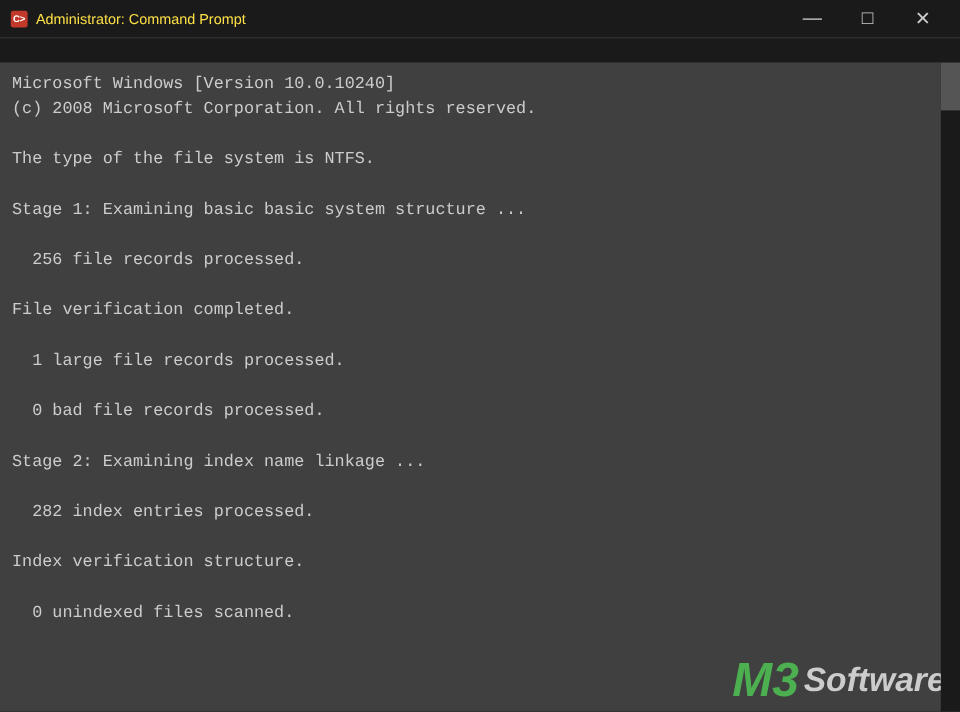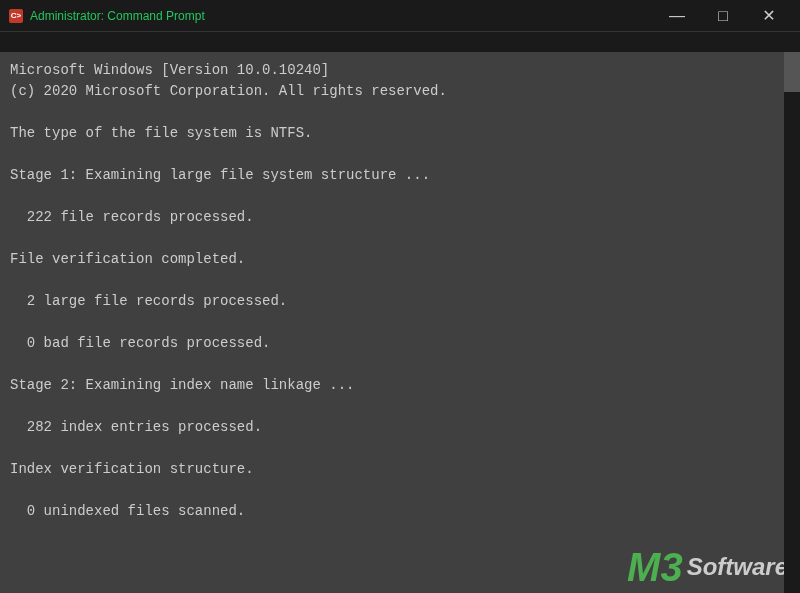--- a/index.html
+++ b/index.html
@@ -41,21 +41,21 @@
       border-radius: 2px;
       display: flex;
       align-items: center;
       justify-content: center;
       font-size: 8px;
       color: white;
       font-weight: bold;
       font-family: Arial, sans-serif;
     }
     .title-text {
-      color: #22c55e;
+      color: #fde047;
       font-family: 'Segoe UI', Arial, sans-serif;
       font-size: 12px;
     }
     .title-controls {
       display: flex;
       align-items: center;
       gap: 0;
     }
     .title-btn {
       width: 46px;
@@ -107,21 +107,21 @@
     }
     .watermark-m3 {
       font-family: Arial, sans-serif;
       font-size: 40px;
       font-weight: 900;
       color: #4caf50;
       font-style: italic;
     }
     .watermark-software {
       font-family: Arial, sans-serif;
-      font-size: 24px;
+      font-size: 28px;
       font-weight: 700;
       color: #cccccc;
       font-style: italic;
     }
 
     
     .scrollbar {
       position: absolute;
       right: 0;
       top: 0;
@@ -150,31 +150,31 @@
   </div>
   <div class="title-controls">
     <button class="title-btn">—</button>
     <button class="title-btn">□</button>
     <button class="title-btn close-btn">✕</button>
   </div>
 </div>
 
 <div class="terminal">
   <div class="line">Microsoft Windows [Version 10.0.10240]</div>
-  <div class="line">(c) 2020 Microsoft Corporation. All rights reserved.</div>
+  <div class="line">(c) 2008 Microsoft Corporation. All rights reserved.</div>
   <div class="line">&nbsp;</div>
   <div class="line">The type of the file system is NTFS.</div>
   <div class="line">&nbsp;</div>
-  <div class="line">Stage 1: Examining large file system structure ...</div>
+  <div class="line">Stage 1: Examining basic basic system structure ...</div>
   <div class="line">&nbsp;</div>
-  <div class="line">  222 file records processed.</div>
+  <div class="line">  256 file records processed.</div>
   <div class="line">&nbsp;</div>
   <div class="line">File verification completed.</div>
   <div class="line">&nbsp;</div>
-  <div class="line">  2 large file records processed.</div>
+  <div class="line">  1 large file records processed.</div>
   <div class="line">&nbsp;</div>
   <div class="line">  0 bad file records processed.</div>
   <div class="line">&nbsp;</div>
   <div class="line">Stage 2: Examining index name linkage ...</div>
   <div class="line">&nbsp;</div>
   <div class="line">  282 index entries processed.</div>
   <div class="line">&nbsp;</div>
   <div class="line">Index verification structure.</div>
   <div class="line">&nbsp;</div>
   <div class="line">  0 unindexed files scanned.</div>

